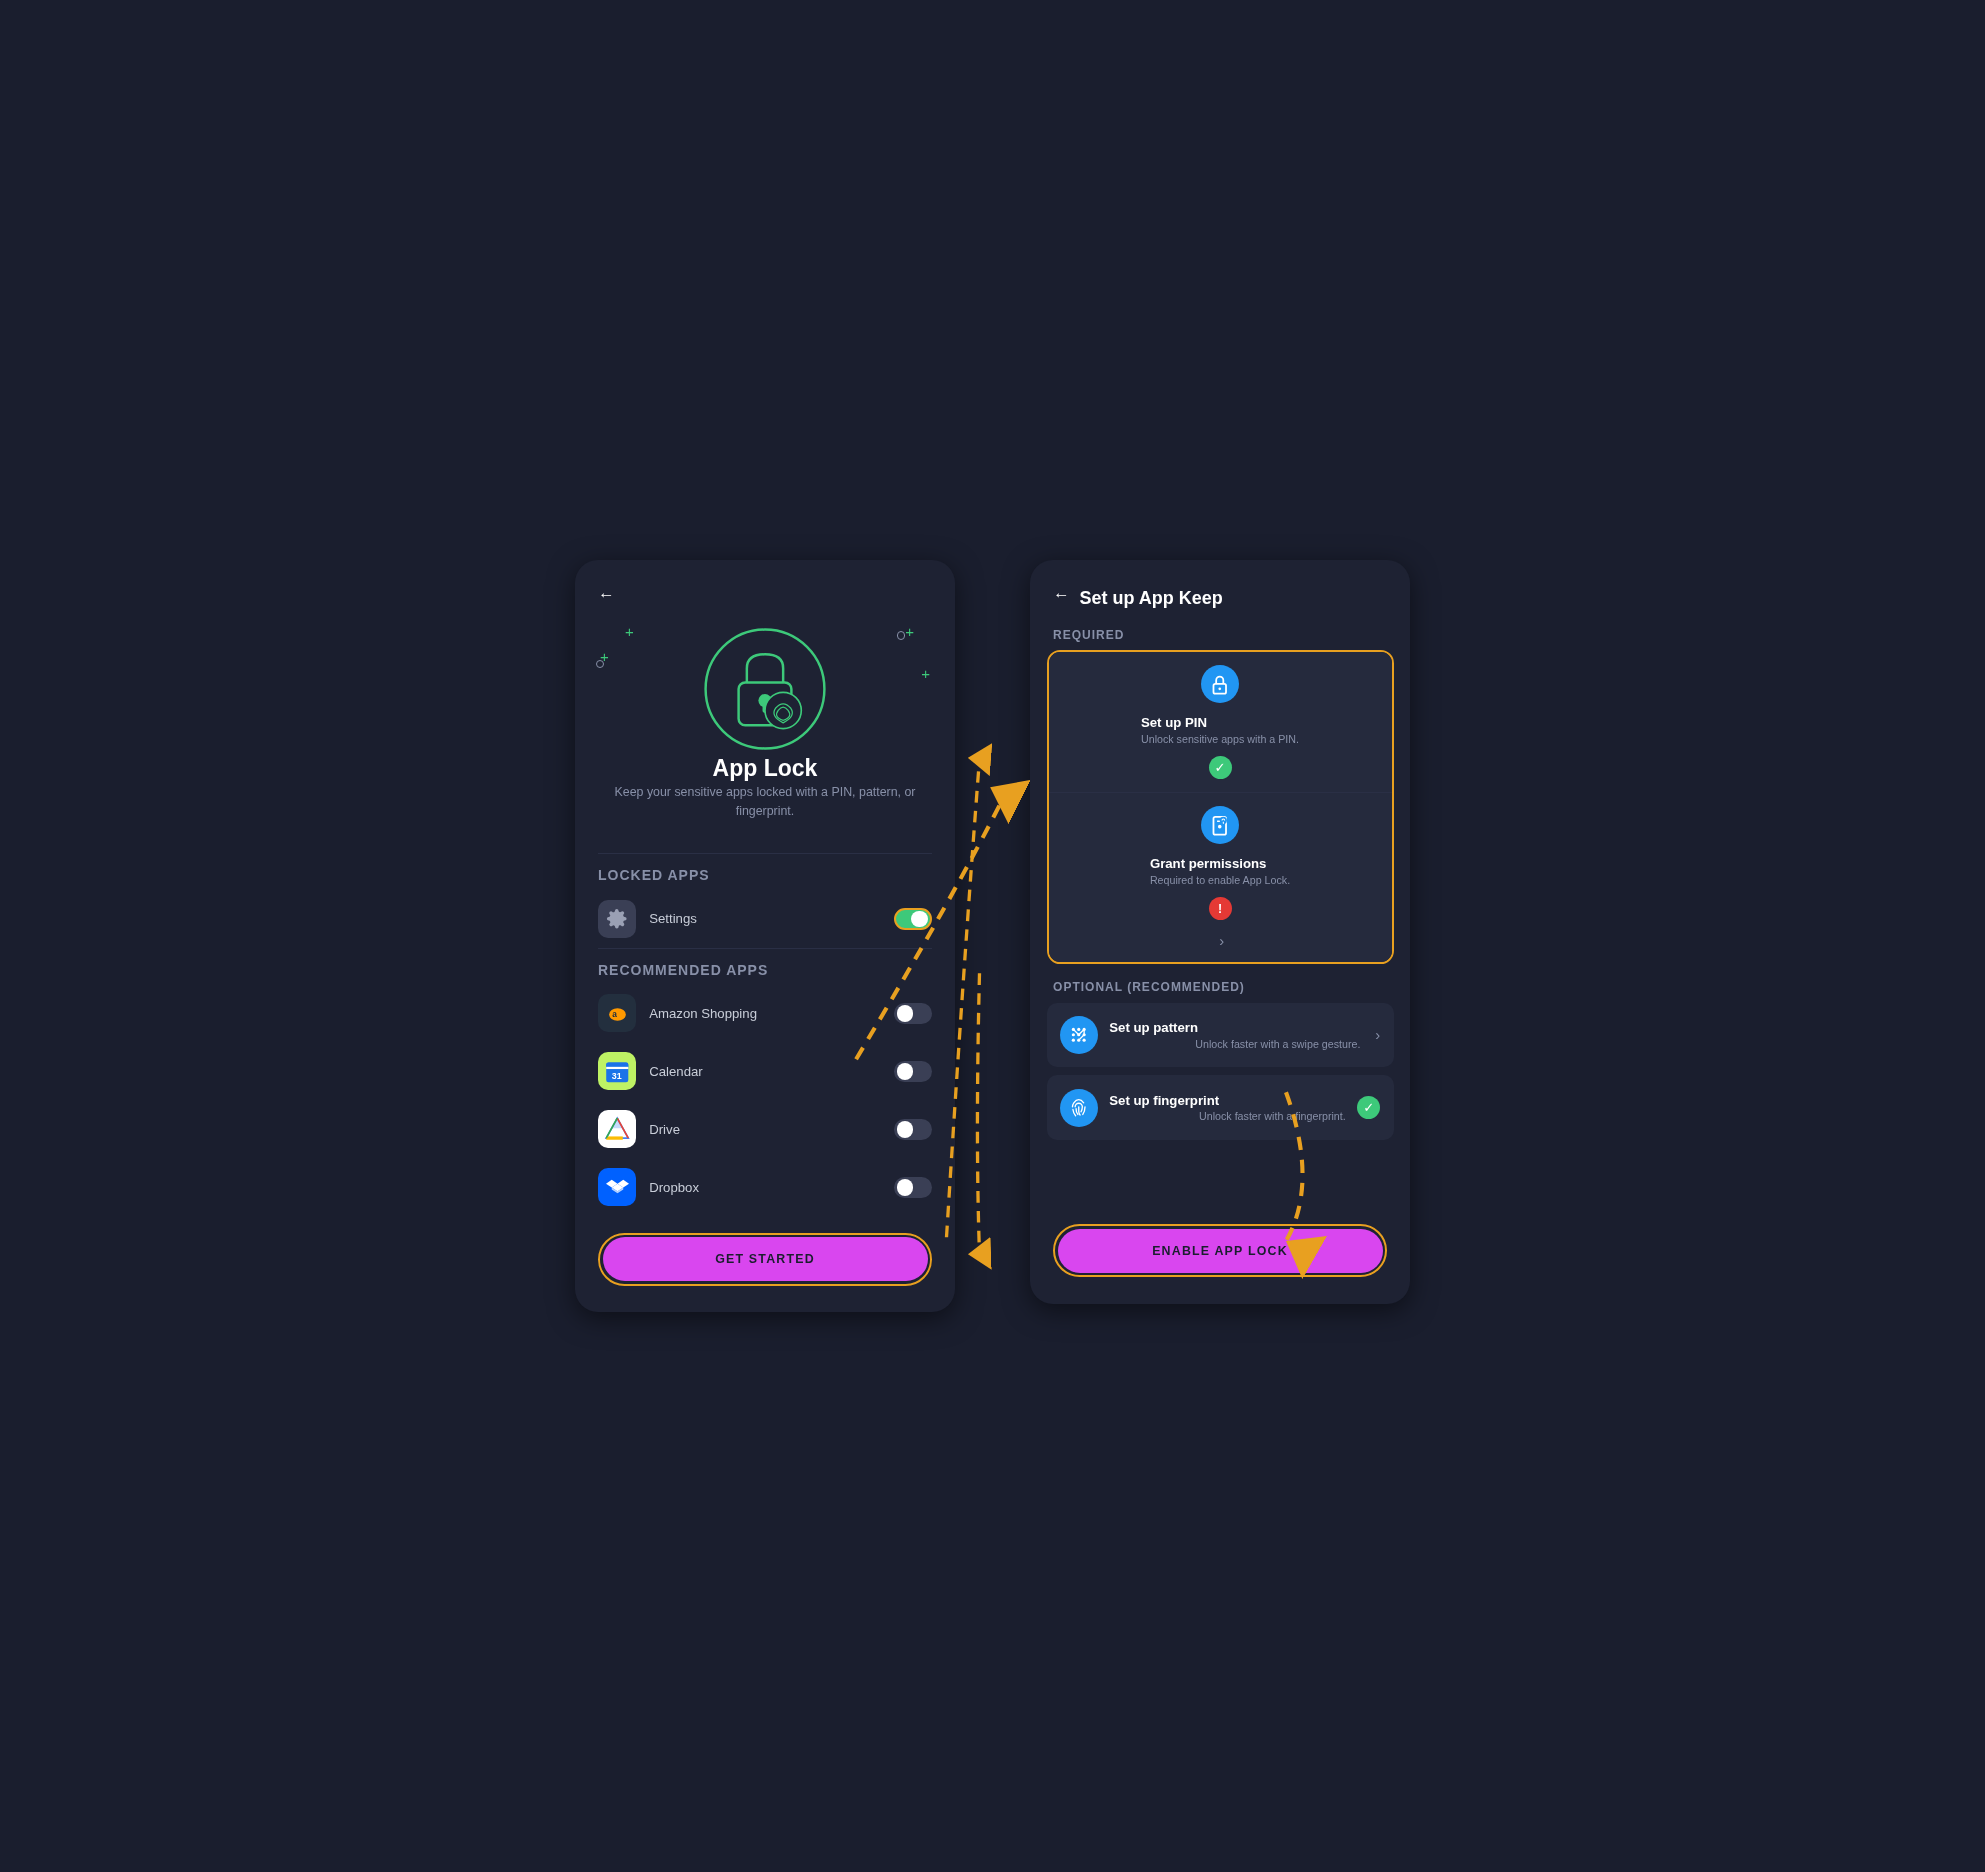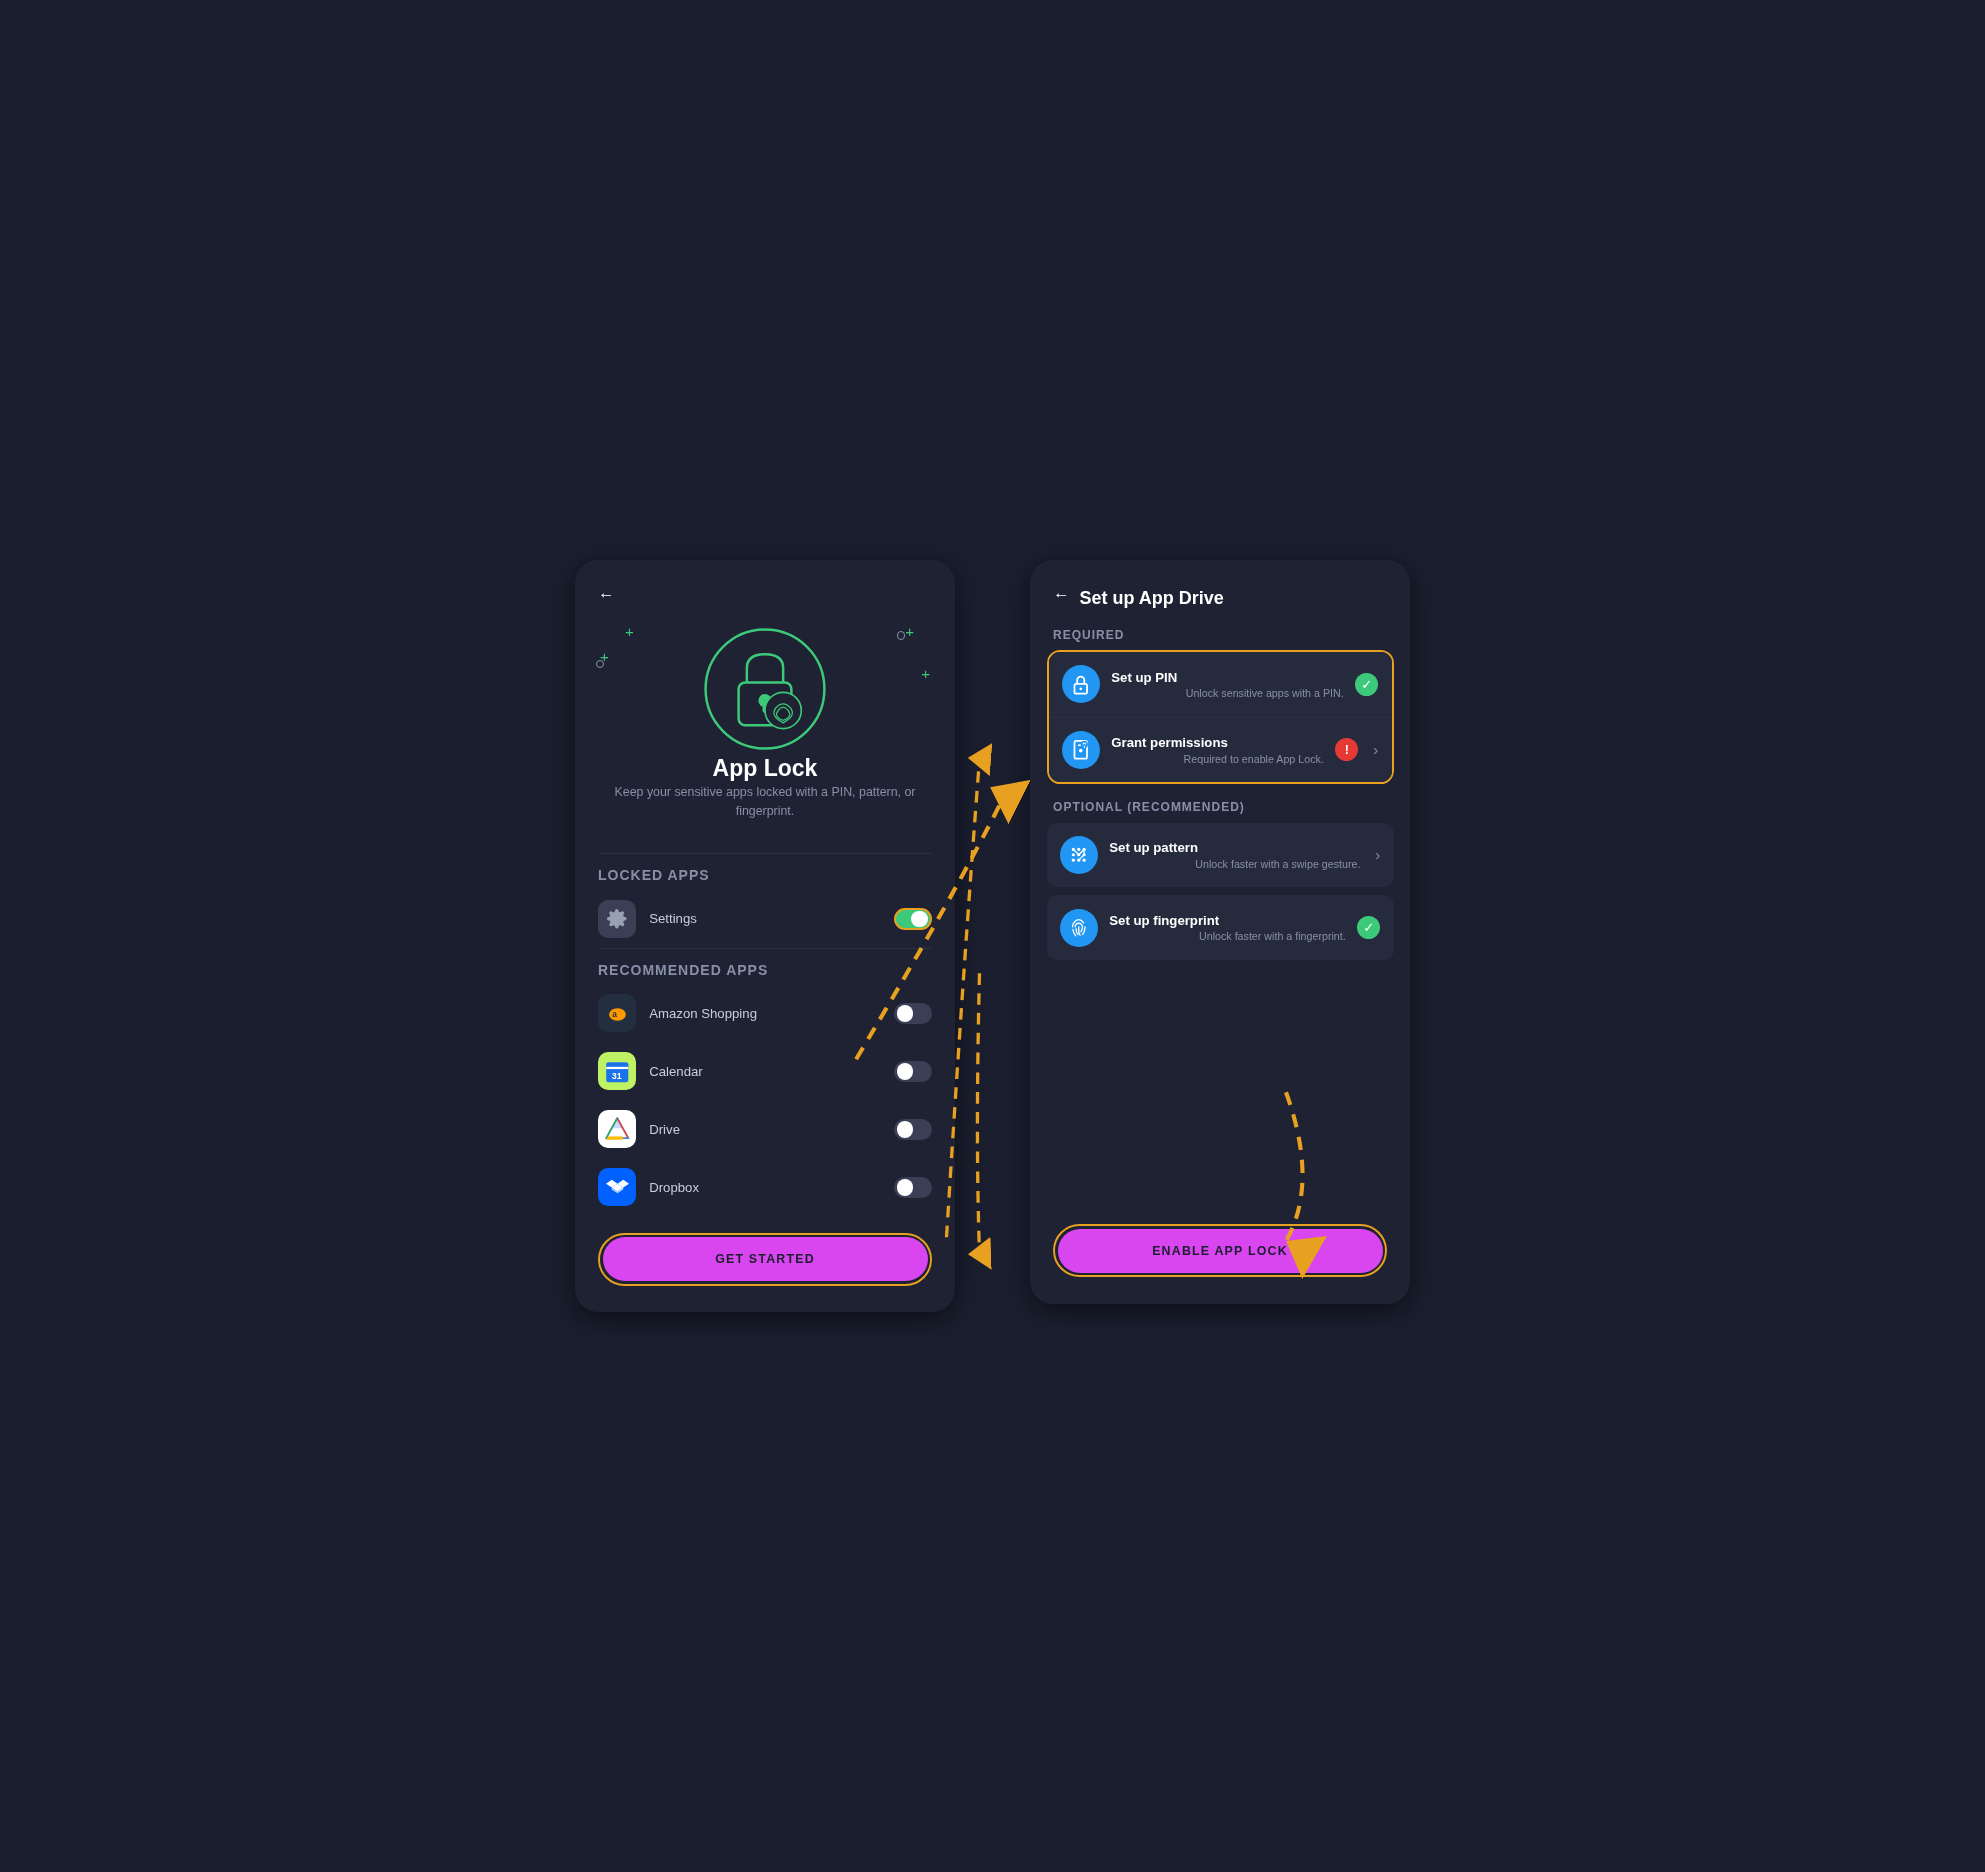--- a/index.html
+++ b/index.html
@@ -168,20 +168,21 @@
       border-radius: 13.2px;
       overflow: hidden;
       margin-bottom: 16.5px;
     }
     .permission-row {
       display: flex;
       align-items: center;
       padding: 13.2px 13.2px;
       gap: 11.6px;
       background: #252a3d;
+      flex-direction: column;
     }
     .permission-row + .permission-row {
       border-top: 0.8px solid #2a2f45;
     }
     .perm-icon {
       width: 38px;
       height: 38px;
       border-radius: 50%;
       background: #2196f3;
       display: flex;
@@ -401,21 +402,21 @@
 
     <path d="M 20 820 Q 40 500 60 240" stroke="#e8a020" stroke-width="4" fill="none" stroke-dasharray="14,10" marker-end="url(#arrowhead-up)"></path>
 
     <path d="M 60 500 Q 55 700 60 840" stroke="#e8a020" stroke-width="4" fill="none" stroke-dasharray="14,10" marker-end="url(#arrowhead-down)"></path>
   </svg>
 
   <div class="phone-screen right-screen" style="margin-left:50px;">
 
     <div class="screen-header">
       <span class="back-btn">←</span>
-      <span class="screen-header-title">Set up App Drive</span>
+      <span class="screen-header-title">Set up App Keep</span>
     </div>
 
     <div class="content">
 
       <div class="section-title">REQUIRED</div>
       <div class="required-box">
 
         <div class="permission-row">
           <div class="perm-icon">
               <svg width="21.5" height="21.5" viewBox="0 0 24 24" fill="none">

